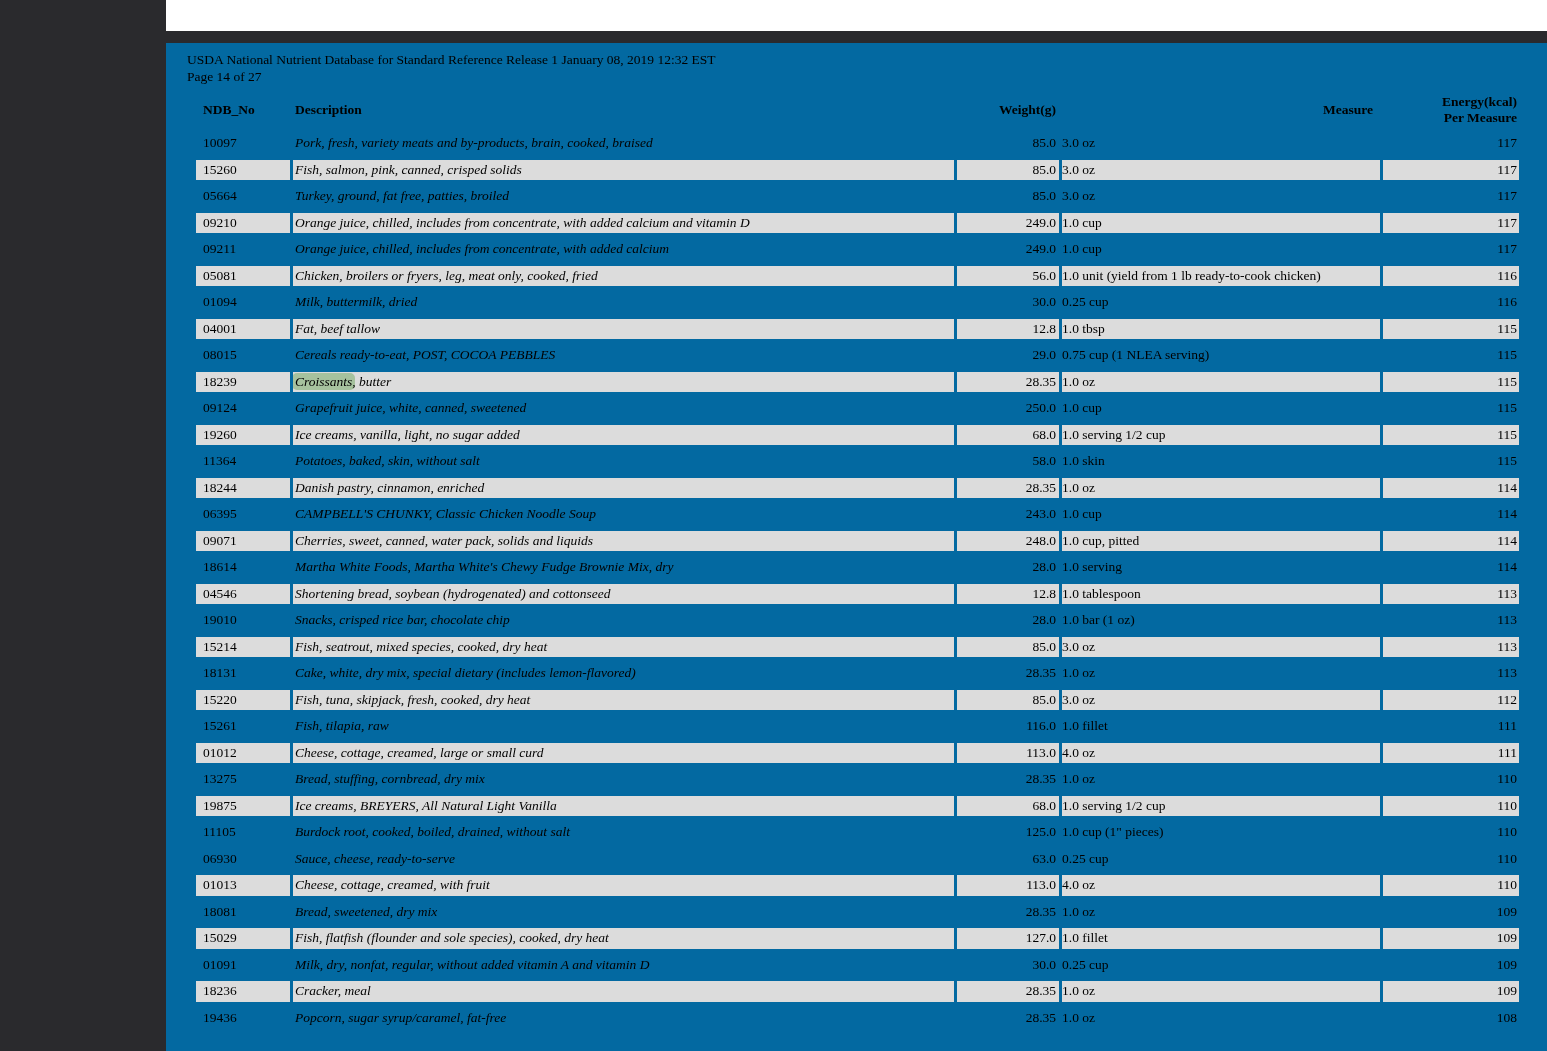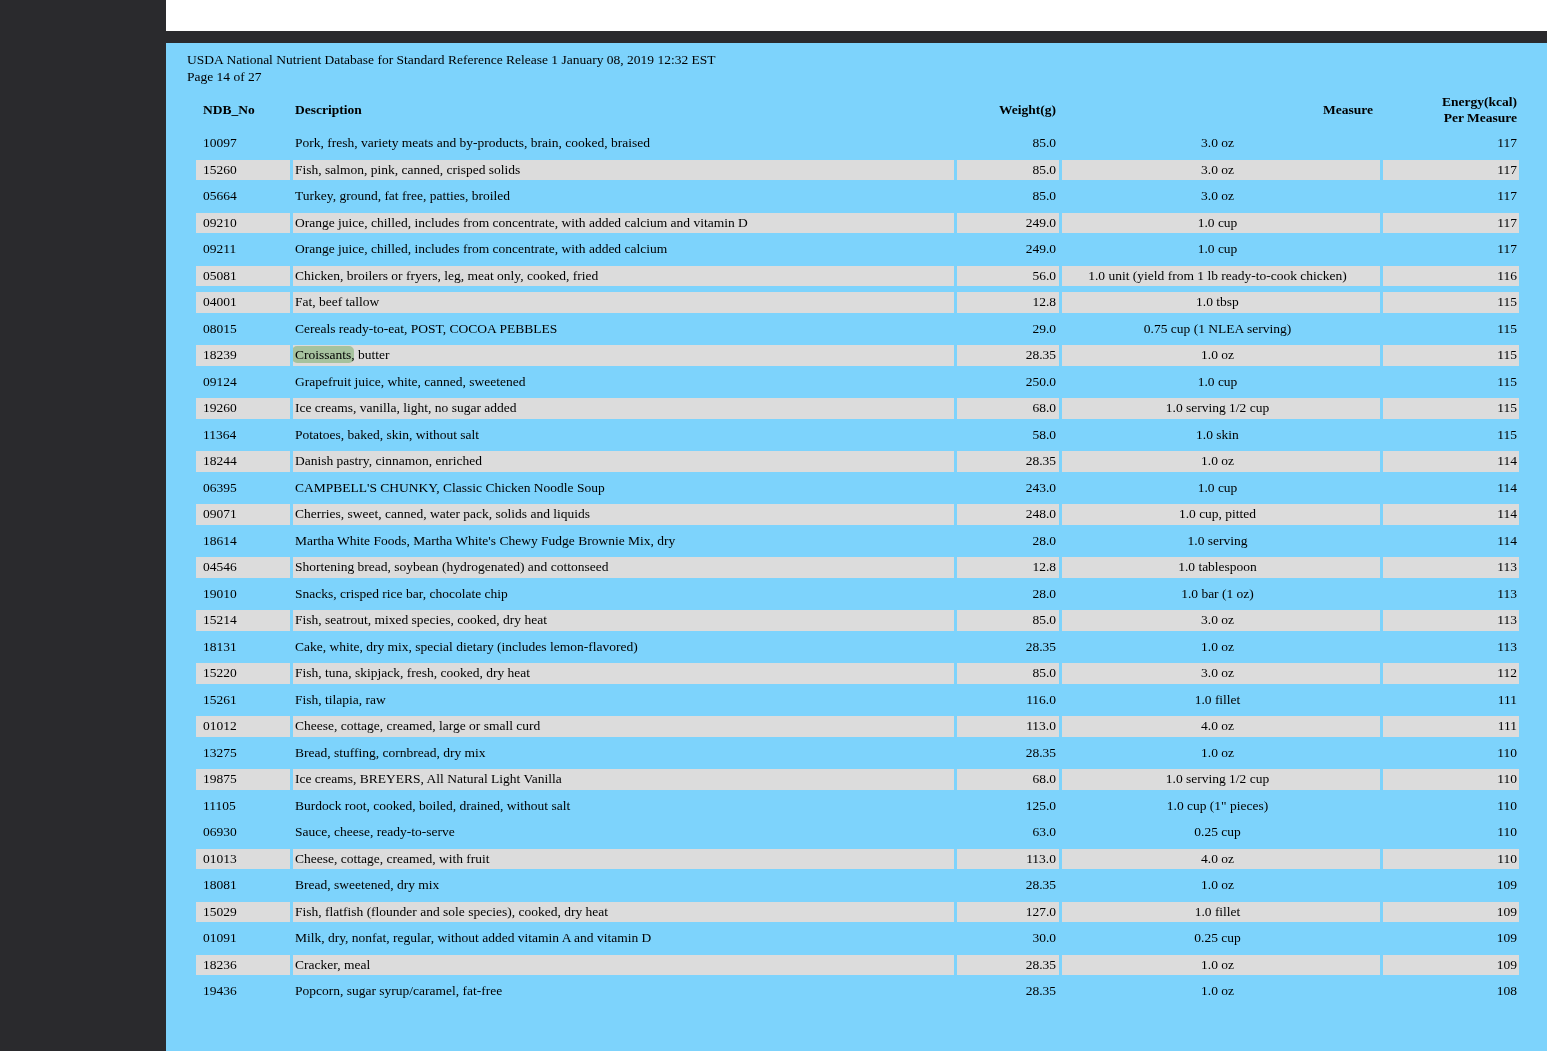--- a/index.html
+++ b/index.html
@@ -25,21 +25,21 @@
   .prev-page {
     width: 100%; height: 31px;
     background: #ffffff;
   }
   .page-gap {
     width: 100%; height: 12px;
     background: var(--chrome-dark, #2a2a2d);
   }
   .page {
     width: 100%; height: 1008px;
-    background: #7dd3fc;
+    background: #0369a1;
     color: #000000;
     padding-top: 8px;
     overflow: hidden;
   }
   .doc-header {
     padding-left: 21px;
     font-size: 13.5px;
     line-height: 17px;
   }
   table.nutrient {
@@ -60,23 +60,23 @@
   }
   td.cell { height: 20.5px; white-space: nowrap; overflow: hidden; }
   .col-ndb     { width: 94px; }
   .col-desc    { width: 661px; }
   .col-weight  { width: 102px; }
   .col-measure { width: 318px; }
   .col-energy  { width: 136px; }
   .al { text-align: left; }
   .ar { text-align: right; }
   td.ndb  { padding-left: 7px; }
-  td.desc { padding-left: 2px; }
+  td.desc { padding-left: 2px; font-style: italic; }
   td.weight  { text-align: right; padding-right: 3px; font-family: Liberation Serif, serif; }
-  td.measure { text-align: center; padding-right: 7px; }
+  td.measure { text-align: left; padding-right: 7px; }
   td.energy  { text-align: right; padding-right: 2px; }
   th.ndb  { padding-left: 7px; }
   th.desc { padding-left: 2px; }
   th.weight  { padding-right: 3px; }
   th.measure { padding-right: 7px; }
   th.energy  { padding-right: 2px; }
   tr.striped td { background: var(--row-stripe, #dcdcdc); }
   .hl {
     background: var(--search-highlight, #a6c29e);
     border-radius: 5px;
@@ -153,20 +153,27 @@
               <td class="cell measure">1.0 cup</td>
               <td class="cell energy">117</td>
             </tr>
             <tr class="striped">
               <td class="cell ndb">05081</td>
               <td class="cell desc">Chicken, broilers or fryers, leg, meat only, cooked, fried</td>
               <td class="cell weight">56.0</td>
               <td class="cell measure">1.0 unit (yield from 1 lb ready-to-cook chicken)</td>
               <td class="cell energy">116</td>
             </tr>
+            <tr>
+              <td class="cell ndb">01094</td>
+              <td class="cell desc">Milk, buttermilk, dried</td>
+              <td class="cell weight">30.0</td>
+              <td class="cell measure">0.25 cup</td>
+              <td class="cell energy">116</td>
+            </tr>
             <tr class="striped">
               <td class="cell ndb">04001</td>
               <td class="cell desc">Fat, beef tallow</td>
               <td class="cell weight">12.8</td>
               <td class="cell measure">1.0 tbsp</td>
               <td class="cell energy">115</td>
             </tr>
             <tr>
               <td class="cell ndb">08015</td>
               <td class="cell desc">Cereals ready-to-eat, POST, COCOA PEBBLES</td>

